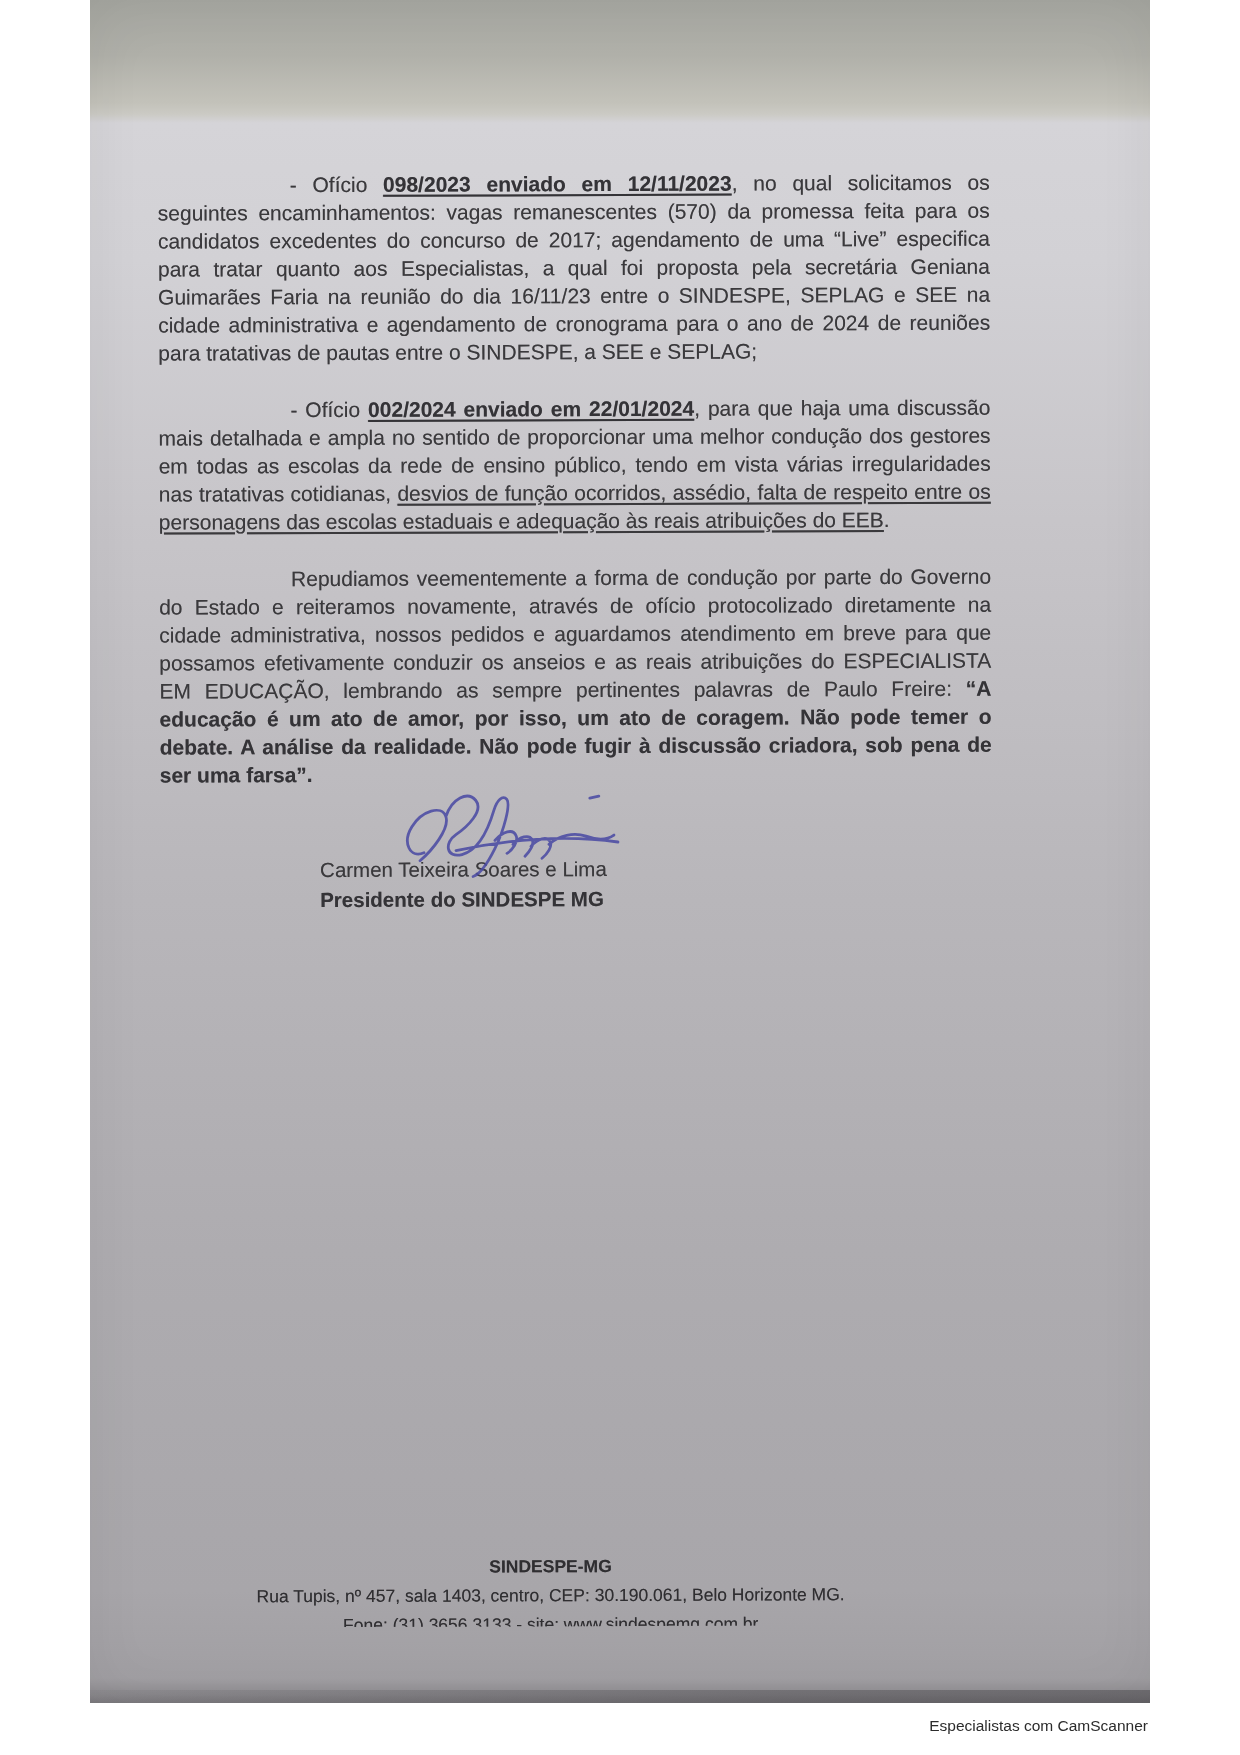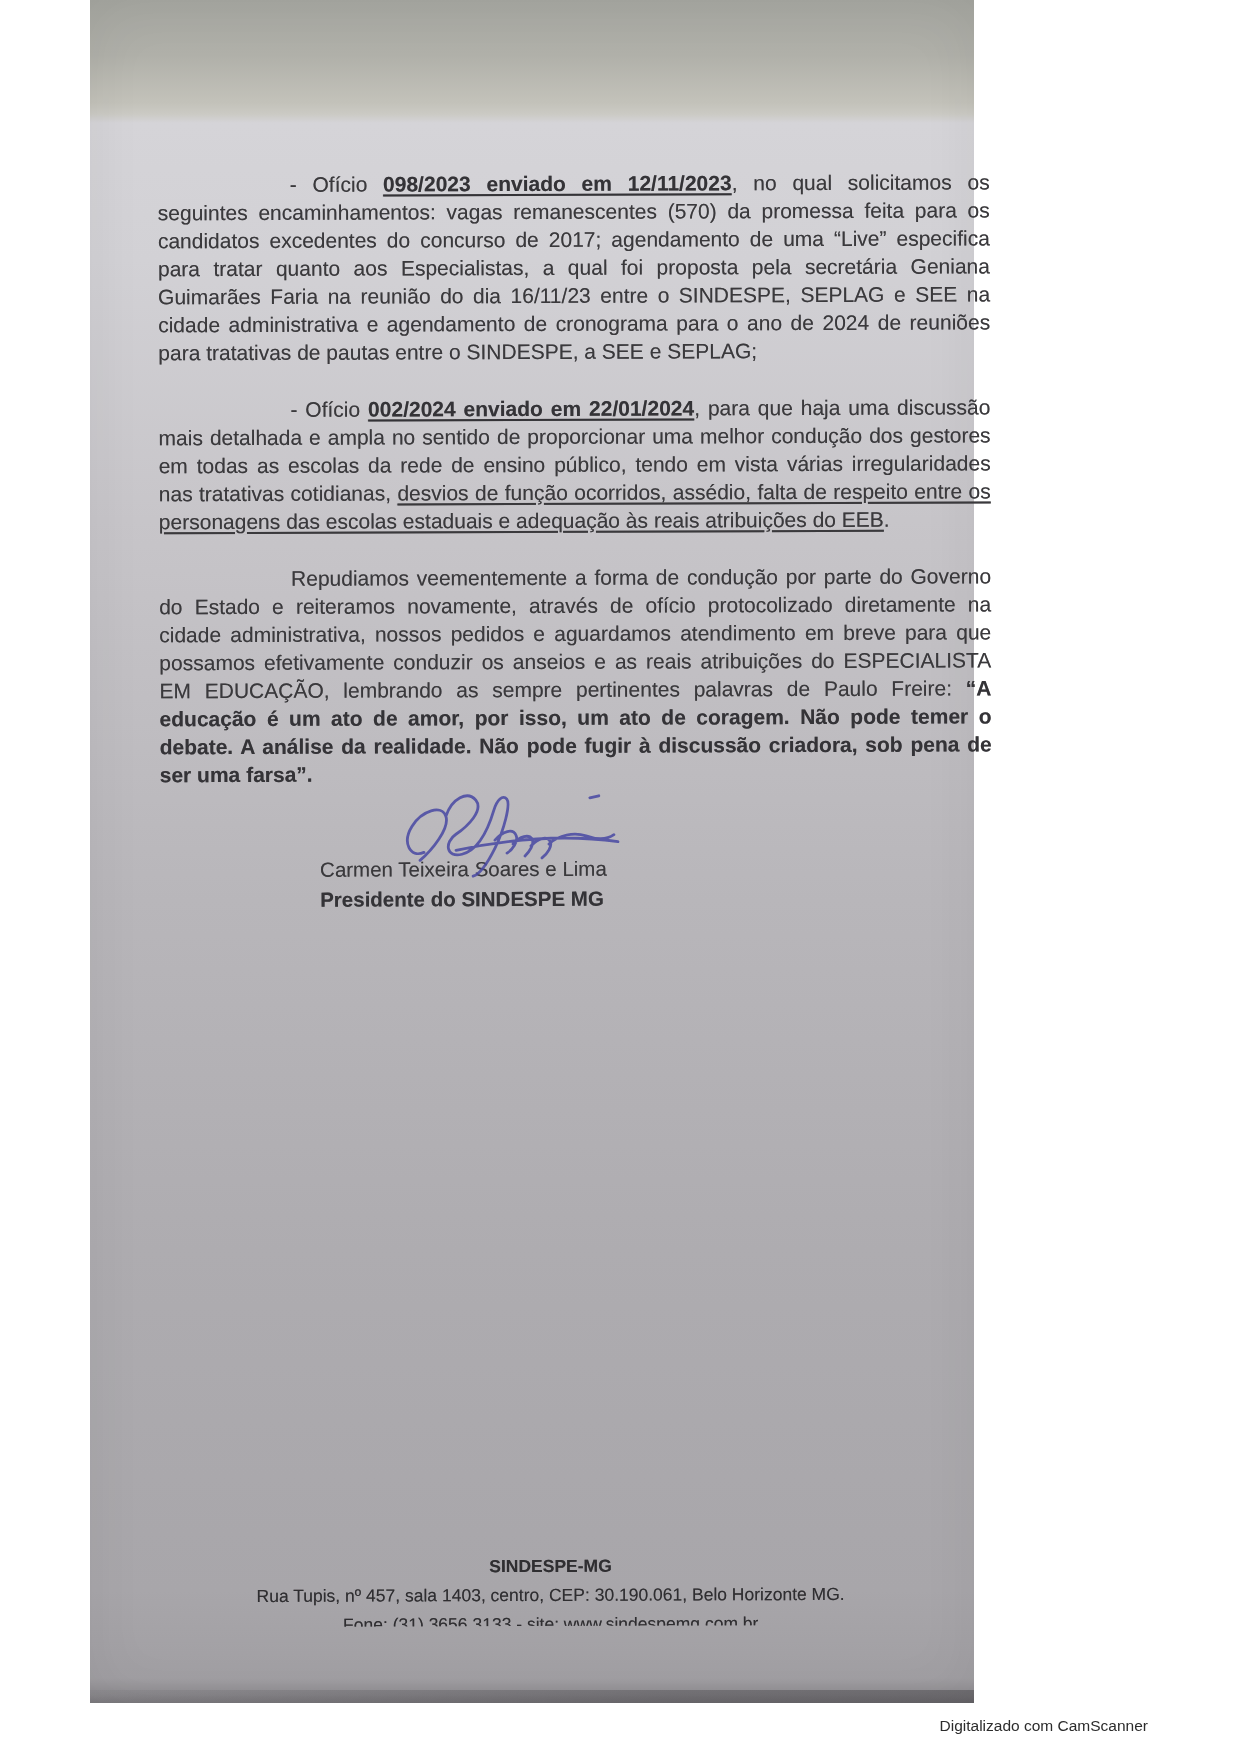--- a/index.html
+++ b/index.html
@@ -6,21 +6,21 @@
   .page{
     position:relative;
     width:1240px;height:1755px;
     background:#ffffff;
     overflow:hidden;
     font-family:"Liberation Sans", sans-serif;
   }
   
   .photo{
     position:absolute;left:90px;top:0;
-    width:884px;height:1703px;
+    width:1060px;height:1703px;
     background:linear-gradient(180deg,
       #a6a7a1 0px,
       #b0b0a9 55px,
       #c3c2ba 103px,
       #cbcac4 114px,
       #d5d4d8 123px,
       #d2d1d5 260px,
       #c7c5c9 520px,
       #b8b6ba 900px,
       #aeacb0 1250px,
@@ -106,14 +106,14 @@
         <div class="footer-org">SINDESPE-MG</div>
         <div class="footer-address">Rua Tupis, nº 457, sala 1403, centro, CEP: 30.190.061, Belo Horizonte MG.</div>
         <div class="footer-phone-clip">
           <span>Fone: (31) 3656 3133 - site: www.sindespemg.com.br</span>
         </div>
       </div>
 
     </div>
   </div>
 
-  <div class="camscanner">Digitalizado com CamScanner</div>
+  <div class="camscanner">Especialistas com CamScanner</div>
 </div>
 
 </body></html>

